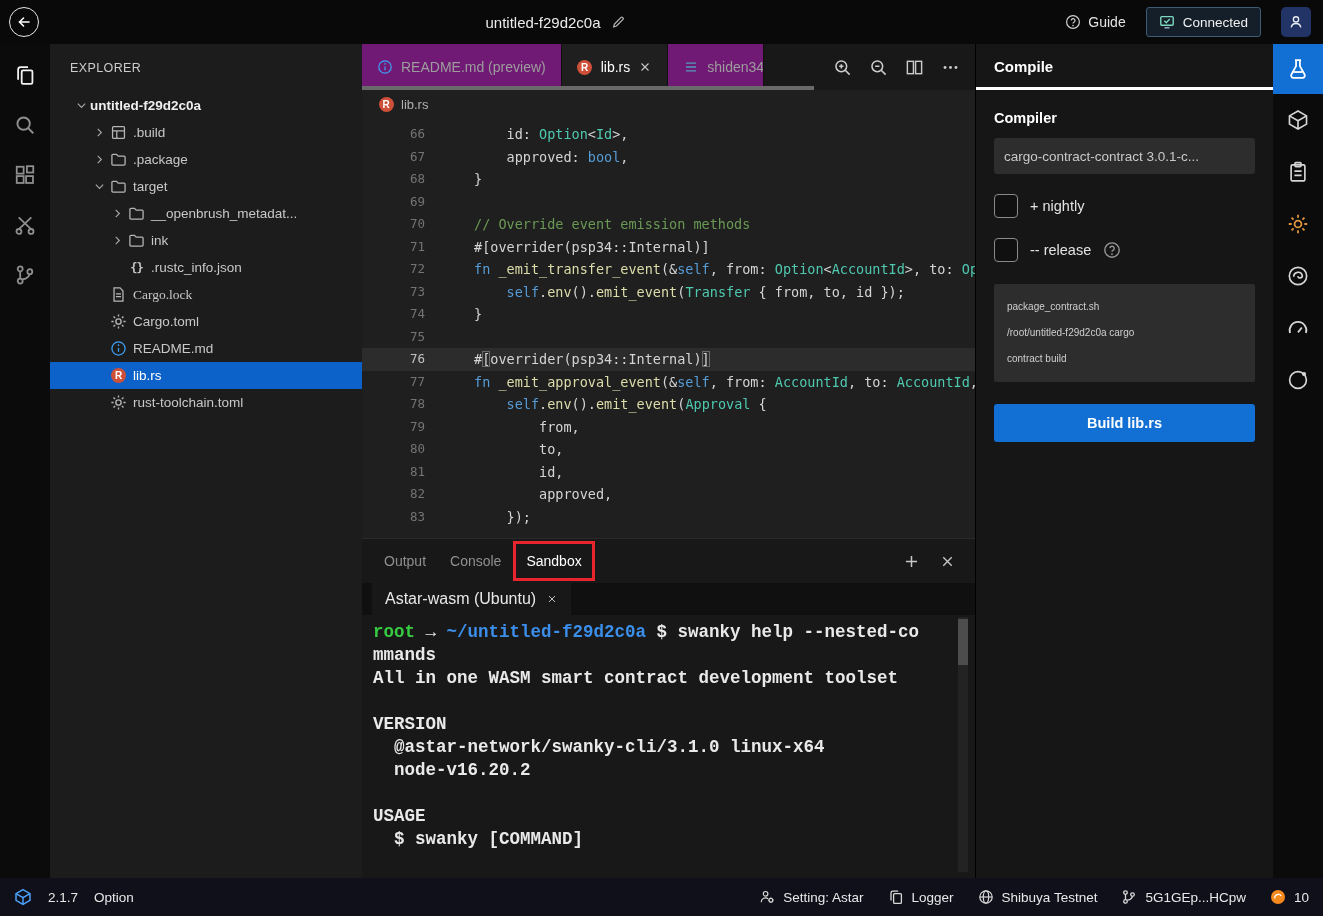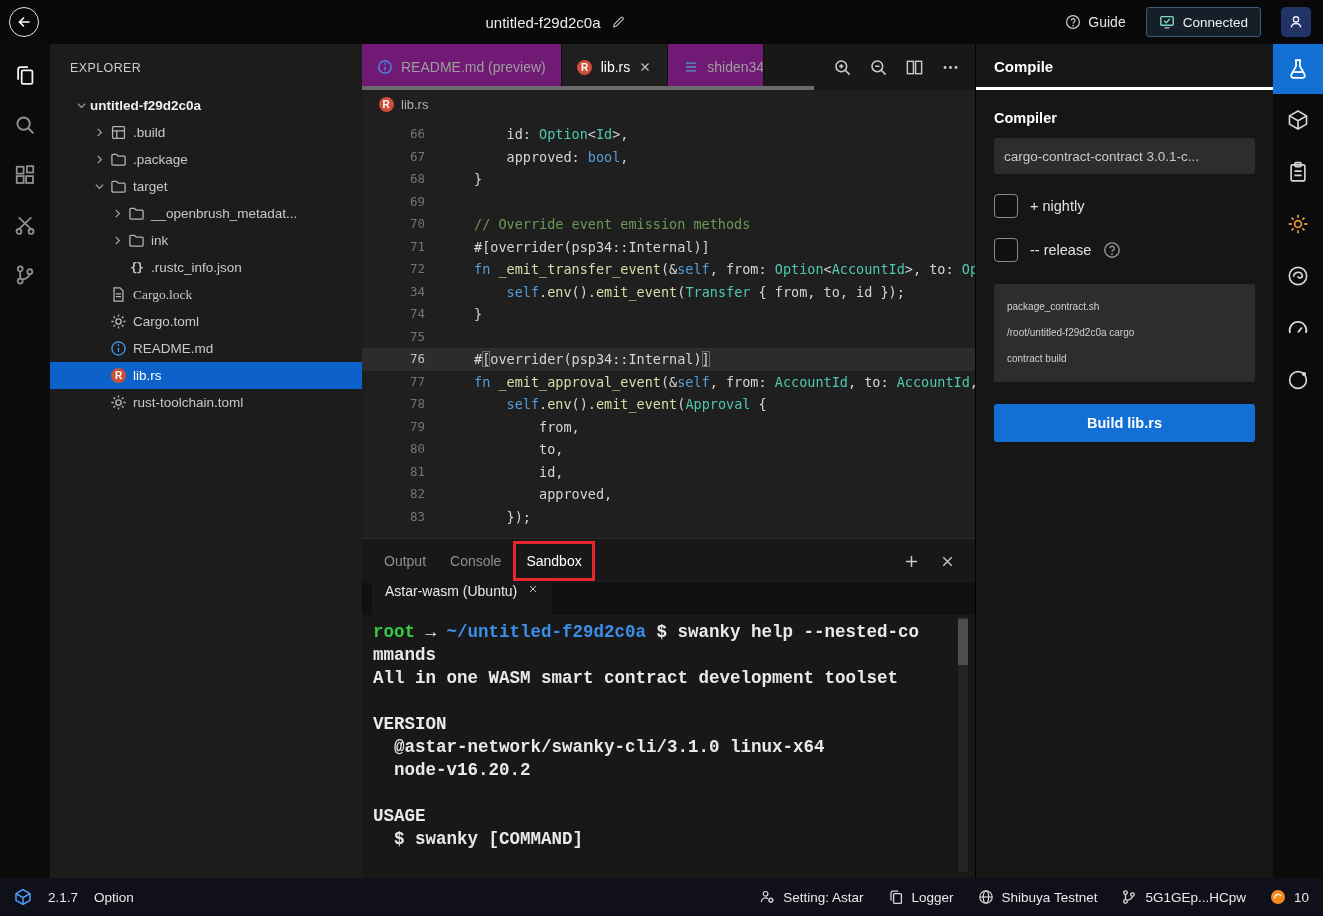--- a/index.html
+++ b/index.html
@@ -90,22 +90,22 @@
   
   .panel { height:340px; flex:none; background:#181818; border-top:1px solid #2a2a2a; display:flex; flex-direction:column; }
   .panel-tabs { height:44px; flex:none; display:flex; align-items:center; padding-left:10px; }
   .panel-tabs-list { display:flex; align-items:center; height:100%; }
   .ptab { padding:0 12px; font-size:14px; color:#8f8f8f; display:flex; align-items:center; height:40px; cursor:pointer; }
   .ptab.active { color:#fff; }
   .ptab.annotated { border:3px solid var(--annotation_red); padding:0 10px; }
   .panel-actions { margin-left:auto; display:flex; align-items:center; gap:19px; padding-right:19px; color:#c8c8c8; }
   .panel-actions .ic { width:17px; height:17px; cursor:pointer; }
   .term-tabbar { height:32px; flex:none; background:#101010; display:flex; padding-left:10px; }
-  .term-tab { background:#181818; display:flex; align-items:flex-start; gap:10px; padding:0 13px;
-    font-size:14px; color:#e8e8e8; cursor:pointer; }
+  .term-tab { background:#181818; display:flex; align-items:center; gap:10px; padding:0 13px;
+    font-size:16px; color:#e8e8e8; cursor:pointer; }
   .term-tab .ic { width:12px; height:12px; color:#c7c7c7; }
   .terminal { flex:1; position:relative; padding:6px 24px 0 11px; overflow:hidden;
     font-family:"Liberation Mono","DejaVu Sans Mono", monospace; font-size:17.5px; font-weight:700;
     line-height:23px; color:#e9e9e9; }
   .tline { white-space:pre; height:23px; }
   .t-green { color:var(--term_green); }
   .t-blue { color:var(--term_blue); }
   .term-scroll { position:absolute; top:2px; right:7px; width:10px; height:calc(100% - 8px); background:#232323; }
   .term-thumb { position:absolute; top:2px; left:0; width:10px; height:46px; background:#4d4d4d; }
 
@@ -447,21 +447,21 @@
 
       <div class="code" data-name="code-editor">
         <div id="code-lines">
             <div class="cline" data-name="code-line"><span class="ln" data-name="line-number">66</span><span class="lc" data-name="code-text"><span>    id: </span><span class="tk-type">Option</span><span>&lt;</span><span class="tk-type">Id</span><span>&gt;,</span></span></div>
             <div class="cline" data-name="code-line"><span class="ln" data-name="line-number">67</span><span class="lc" data-name="code-text"><span>    approved: </span><span class="tk-kw">bool</span><span>,</span></span></div>
             <div class="cline" data-name="code-line"><span class="ln" data-name="line-number">68</span><span class="lc" data-name="code-text"><span>}</span></span></div>
             <div class="cline" data-name="code-line"><span class="ln" data-name="line-number">69</span><span class="lc" data-name="code-text"></span></div>
             <div class="cline" data-name="code-line"><span class="ln" data-name="line-number">70</span><span class="lc" data-name="code-text"><span class="tk-com">// Override event emission methods</span></span></div>
             <div class="cline" data-name="code-line"><span class="ln" data-name="line-number">71</span><span class="lc" data-name="code-text"><span>#[overrider(psp34::Internal)]</span></span></div>
             <div class="cline" data-name="code-line"><span class="ln" data-name="line-number">72</span><span class="lc" data-name="code-text"><span class="tk-kw">fn </span><span class="tk-fn">_emit_transfer_event</span><span>(&amp;</span><span class="tk-kw">self</span><span>, from: </span><span class="tk-type">Option</span><span>&lt;</span><span class="tk-type">AccountId</span><span>&gt;, to: </span><span class="tk-type">Option</span></span></div>
-            <div class="cline" data-name="code-line"><span class="ln" data-name="line-number">34</span><span class="lc" data-name="code-text"><span>    </span><span class="tk-kw">self</span><span>.</span><span class="tk-fn">env</span><span>().</span><span class="tk-fn">emit_event</span><span>(</span><span class="tk-type">Transfer</span><span> { from, to, id });</span></span></div>
+            <div class="cline" data-name="code-line"><span class="ln" data-name="line-number">73</span><span class="lc" data-name="code-text"><span>    </span><span class="tk-kw">self</span><span>.</span><span class="tk-fn">env</span><span>().</span><span class="tk-fn">emit_event</span><span>(</span><span class="tk-type">Transfer</span><span> { from, to, id });</span></span></div>
             <div class="cline" data-name="code-line"><span class="ln" data-name="line-number">74</span><span class="lc" data-name="code-text"><span>}</span></span></div>
             <div class="cline" data-name="code-line"><span class="ln" data-name="line-number">75</span><span class="lc" data-name="code-text"></span></div>
             <div class="cline current" data-name="code-line"><span class="ln" data-name="line-number">76</span><span class="lc" data-name="code-text"><span>#</span><span class="bm">[</span><span>overrider(psp34::Internal)</span><span class="bm">]</span></span></div>
             <div class="cline" data-name="code-line"><span class="ln" data-name="line-number">77</span><span class="lc" data-name="code-text"><span class="tk-kw">fn </span><span class="tk-fn">_emit_approval_event</span><span>(&amp;</span><span class="tk-kw">self</span><span>, from: </span><span class="tk-type">AccountId</span><span>, to: </span><span class="tk-type">AccountId</span><span>, id:</span></span></div>
             <div class="cline" data-name="code-line"><span class="ln" data-name="line-number">78</span><span class="lc" data-name="code-text"><span>    </span><span class="tk-kw">self</span><span>.</span><span class="tk-fn">env</span><span>().</span><span class="tk-fn">emit_event</span><span>(</span><span class="tk-type">Approval</span><span> {</span></span></div>
             <div class="cline" data-name="code-line"><span class="ln" data-name="line-number">79</span><span class="lc" data-name="code-text"><span>        from,</span></span></div>
             <div class="cline" data-name="code-line"><span class="ln" data-name="line-number">80</span><span class="lc" data-name="code-text"><span>        to,</span></span></div>
             <div class="cline" data-name="code-line"><span class="ln" data-name="line-number">81</span><span class="lc" data-name="code-text"><span>        id,</span></span></div>
             <div class="cline" data-name="code-line"><span class="ln" data-name="line-number">82</span><span class="lc" data-name="code-text"><span>        approved,</span></span></div>
             <div class="cline" data-name="code-line"><span class="ln" data-name="line-number">83</span><span class="lc" data-name="code-text"><span>    });</span></span></div>

